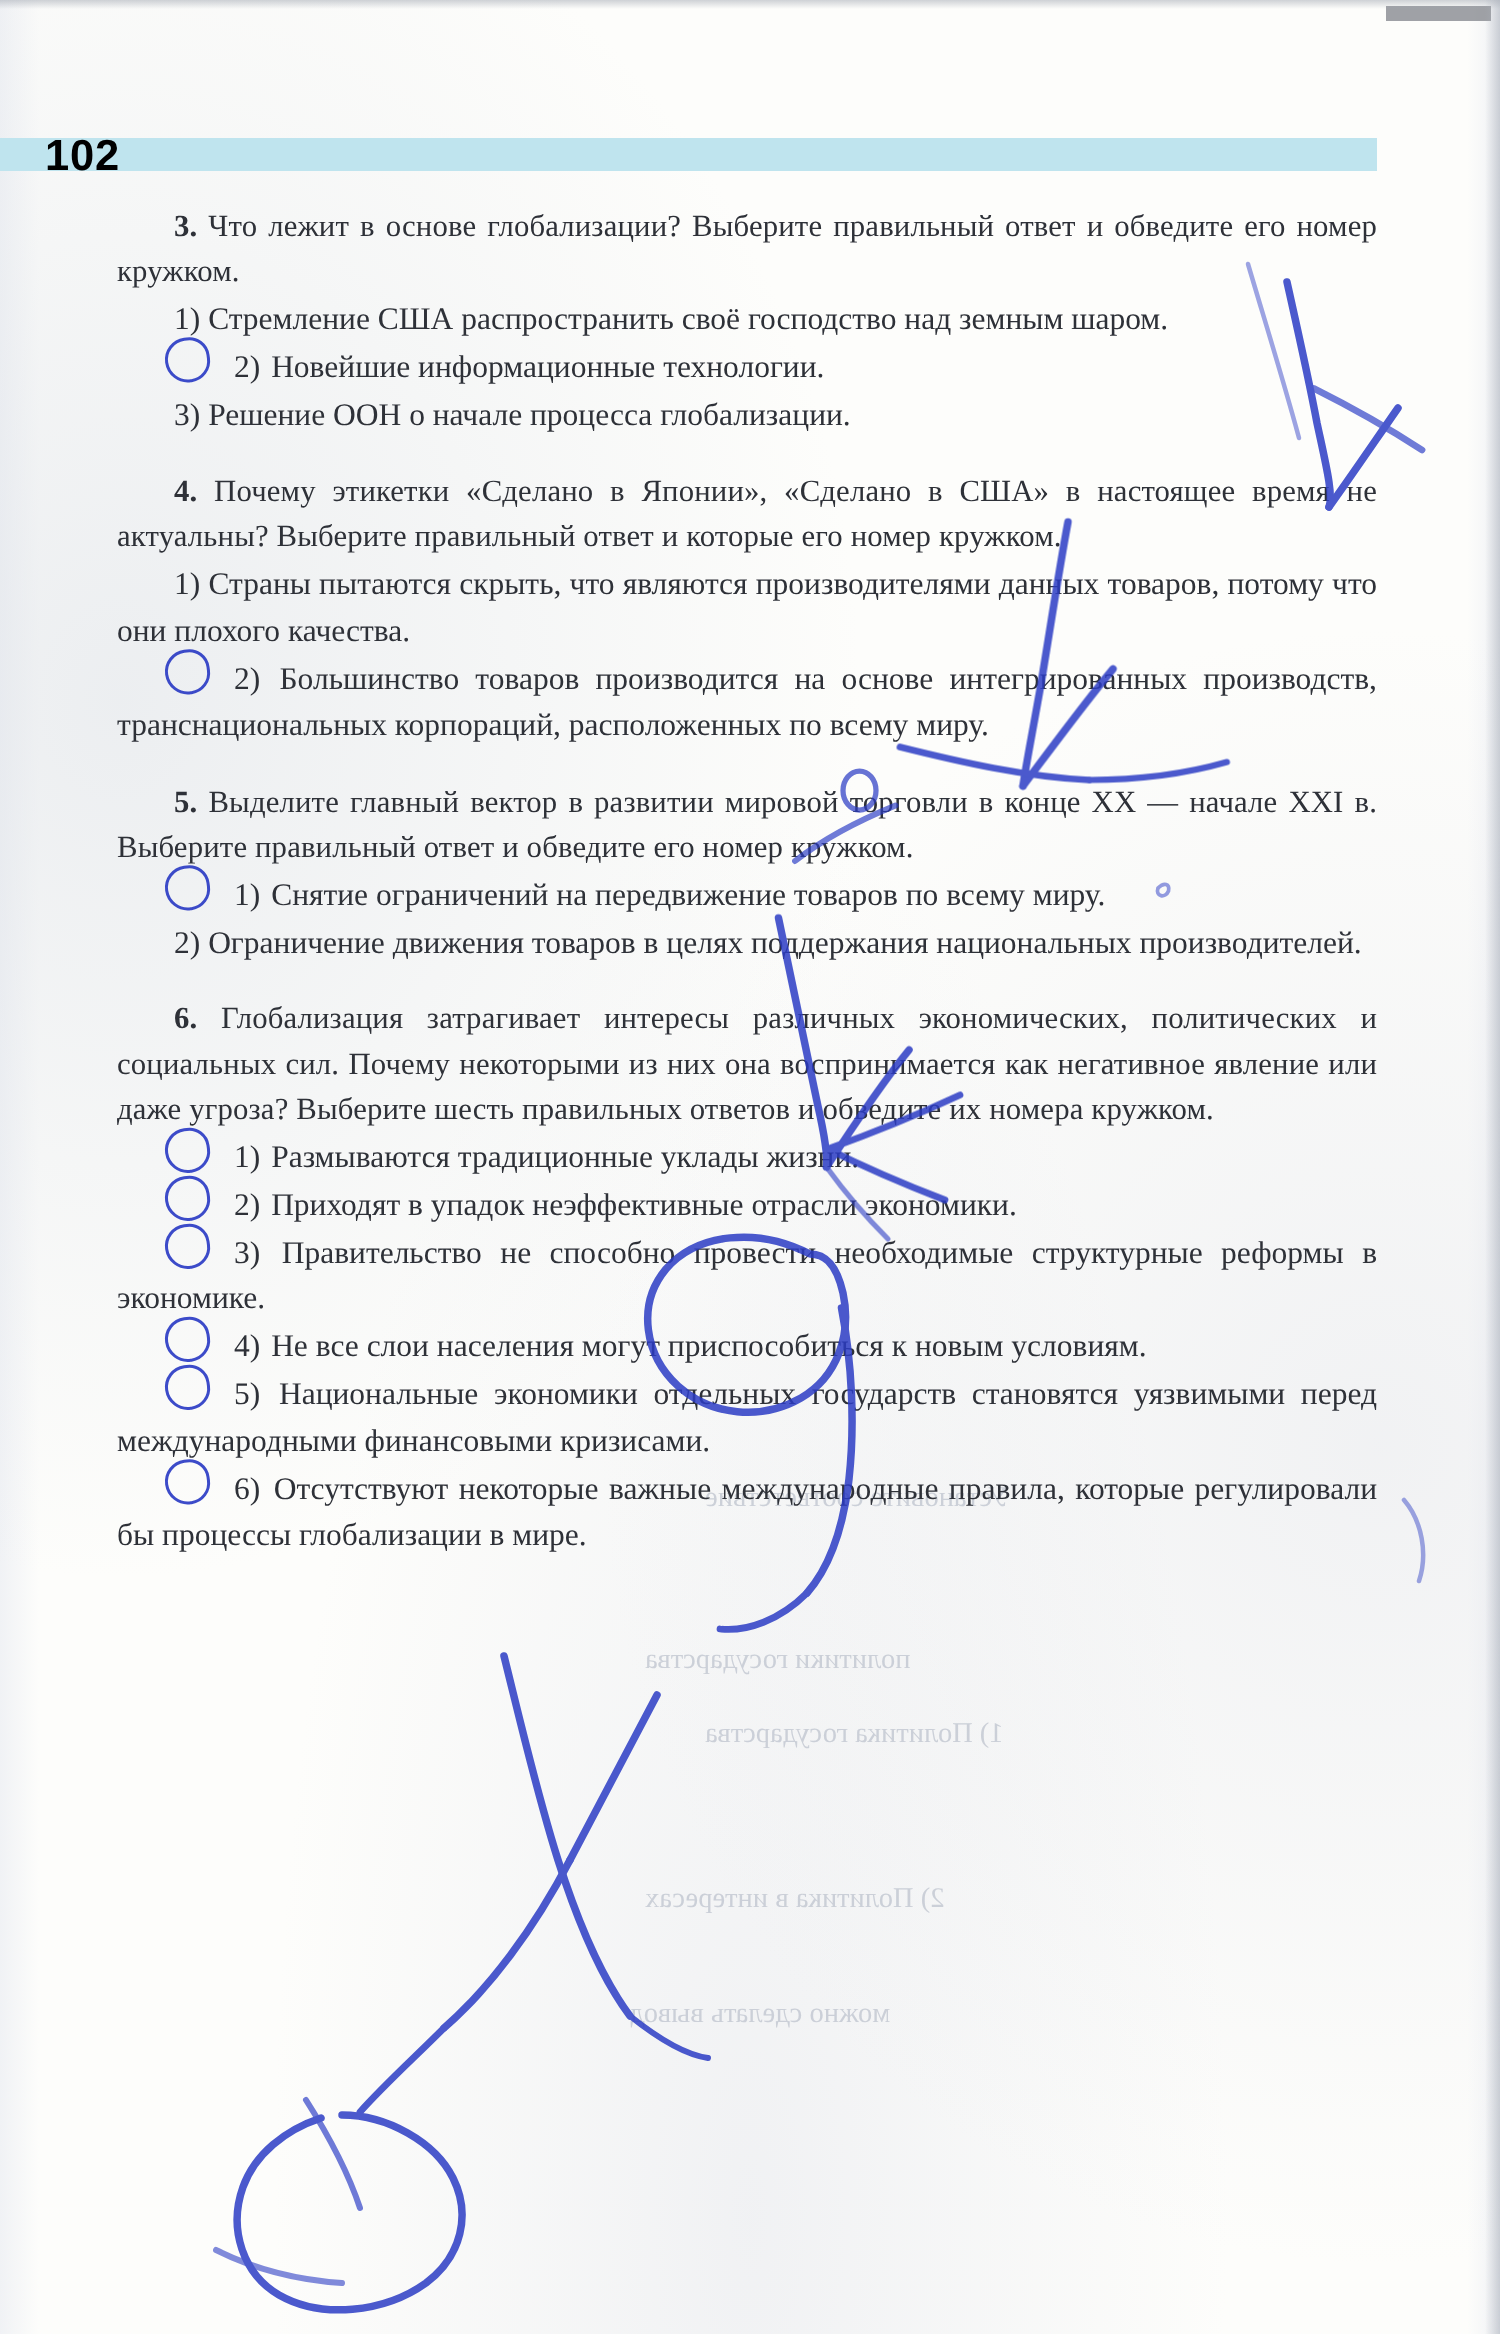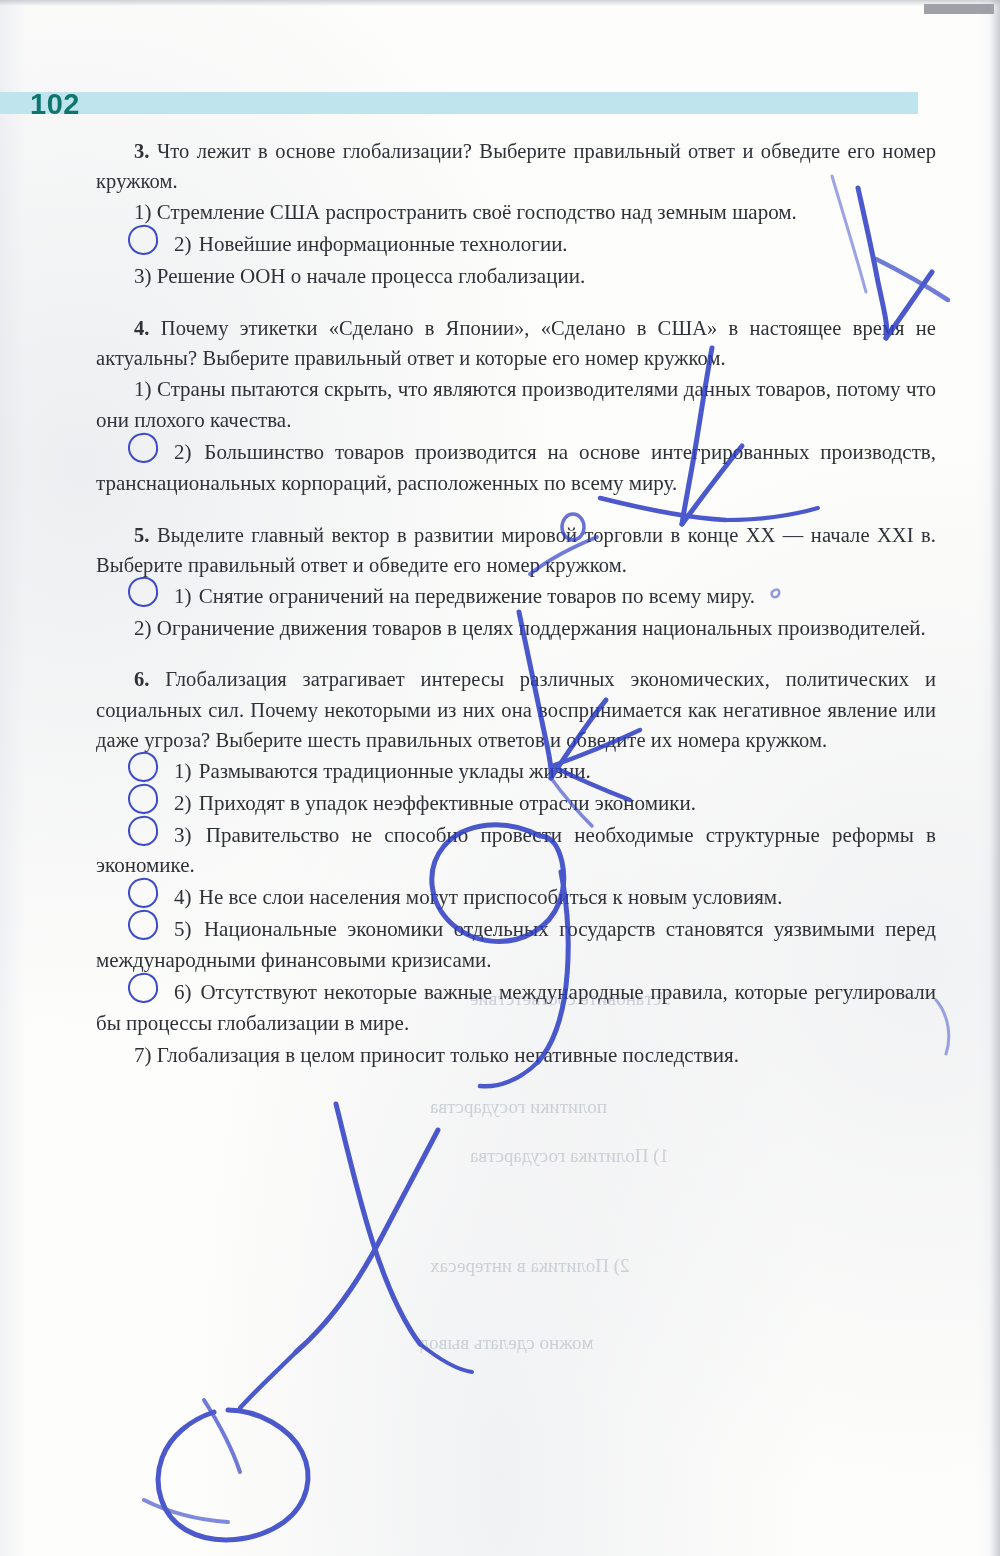--- a/index.html
+++ b/index.html
@@ -54,26 +54,26 @@
     left: 0; top: 92px;
     width: 918px; height: 22px;
     background: #bfe4ee;
   }
   .page-number {
     position: absolute;
     left: 30px; top: 88px;
     font-family: "Liberation Sans", sans-serif;
     font-weight: bold;
     font-size: 29px;
-    color: #0f766e;
+    color: #000000;
     letter-spacing: 0.5px;
   }
   .content {
     position: absolute;
-    left: 96px;
+    left: 78px;
     top: 136px;
     width: 840px;
   }
   .block {
     margin-bottom: 21px;
   }
   .para {
     font-size: 20.5px;
     line-height: 1.47;
     color: #2e3138;
@@ -224,24 +224,20 @@
         <span>Не все слои населения могут приспособиться к новым условиям.</span>
       </p>
       <p class="opt">
         <span class="circled">5)</span>
         <span>Национальные экономики отдельных государств становятся уязвимыми перед международными финансовыми кризисами.</span>
       </p>
       <p class="opt">
         <span class="circled">6)</span>
         <span>Отсутствуют некоторые важные международные правила, которые регулировали бы процессы глобализации в мире.</span>
       </p>
-      <p class="opt">
-        <span>7)</span>
-        <span>Глобализация в целом приносит только негативные последствия.</span>
-      </p>
     </div>
 
 
   </div>
 
   <div class="pen">
     <svg width="1000" height="1556" viewBox="0 0 1000 1556" fill="none" xmlns="http://www.w3.org/2000/svg">
       <g stroke="#2b3cc4" stroke-linecap="round" stroke-linejoin="round" opacity="0.85">
 
         <path d="M858 188 C864 215 872 250 878 282 C884 310 889 330 886 338" stroke-width="5"></path>

